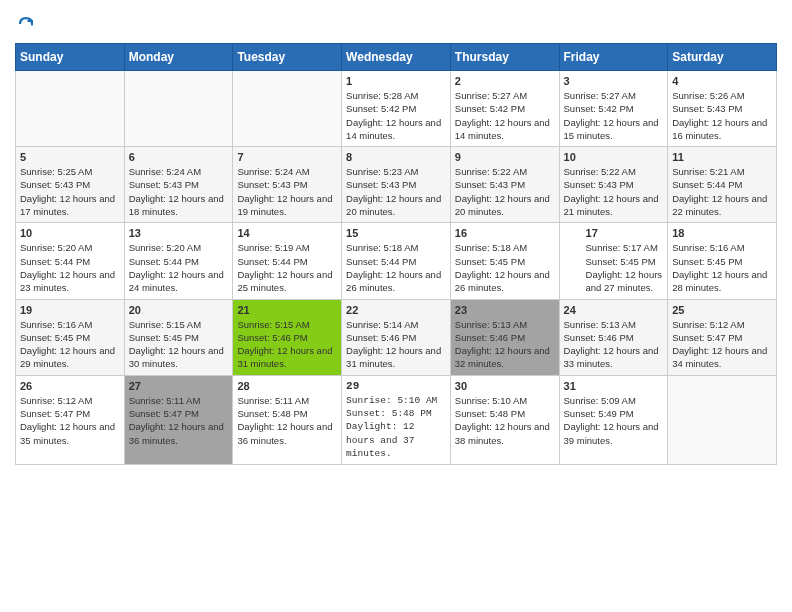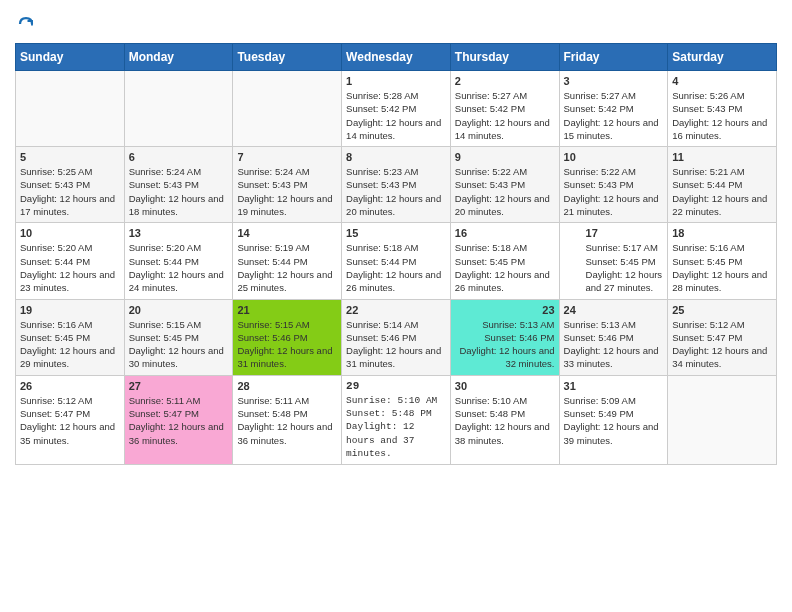--- a/index.html
+++ b/index.html
@@ -283,21 +283,21 @@
 Daylight: 12 hours
 and 31 minutes.</div>
         </td>
         <td style="background: rgb(245, 245, 245);">
           <span class="day-num">22</span>
           <div class="day-info">Sunrise: 5:14 AM
 Sunset: 5:46 PM
 Daylight: 12 hours
 and 31 minutes.</div>
         </td>
-        <td style="background: #5eead4; text-align: right;">
+        <td style="background: #a3a3a3;">
           <span class="day-num">23</span>
           <div class="day-info">Sunrise: 5:13 AM
 Sunset: 5:46 PM
 Daylight: 12 hours
 and 32 minutes.</div>
         </td>
         <td style="background: rgb(245, 245, 245);">
           <span class="day-num">24</span>
           <div class="day-info">Sunrise: 5:13 AM
 Sunset: 5:46 PM
@@ -313,21 +313,21 @@
         </td>
       </tr>
       <tr>
         <td style="background: rgb(255, 255, 255);">
           <span class="day-num">26</span>
           <div class="day-info">Sunrise: 5:12 AM
 Sunset: 5:47 PM
 Daylight: 12 hours
 and 35 minutes.</div>
         </td>
-        <td style="background: #f9a8d4; margin-left: 7px;">
+        <td style="background: #a3a3a3; margin-left: 7px;">
           <span class="day-num">27</span>
           <div class="day-info">Sunrise: 5:11 AM
 Sunset: 5:47 PM
 Daylight: 12 hours
 and 36 minutes.</div>
         </td>
         <td style="background: rgb(255, 255, 255);">
           <span class="day-num">28</span>
           <div class="day-info">Sunrise: 5:11 AM
 Sunset: 5:48 PM

